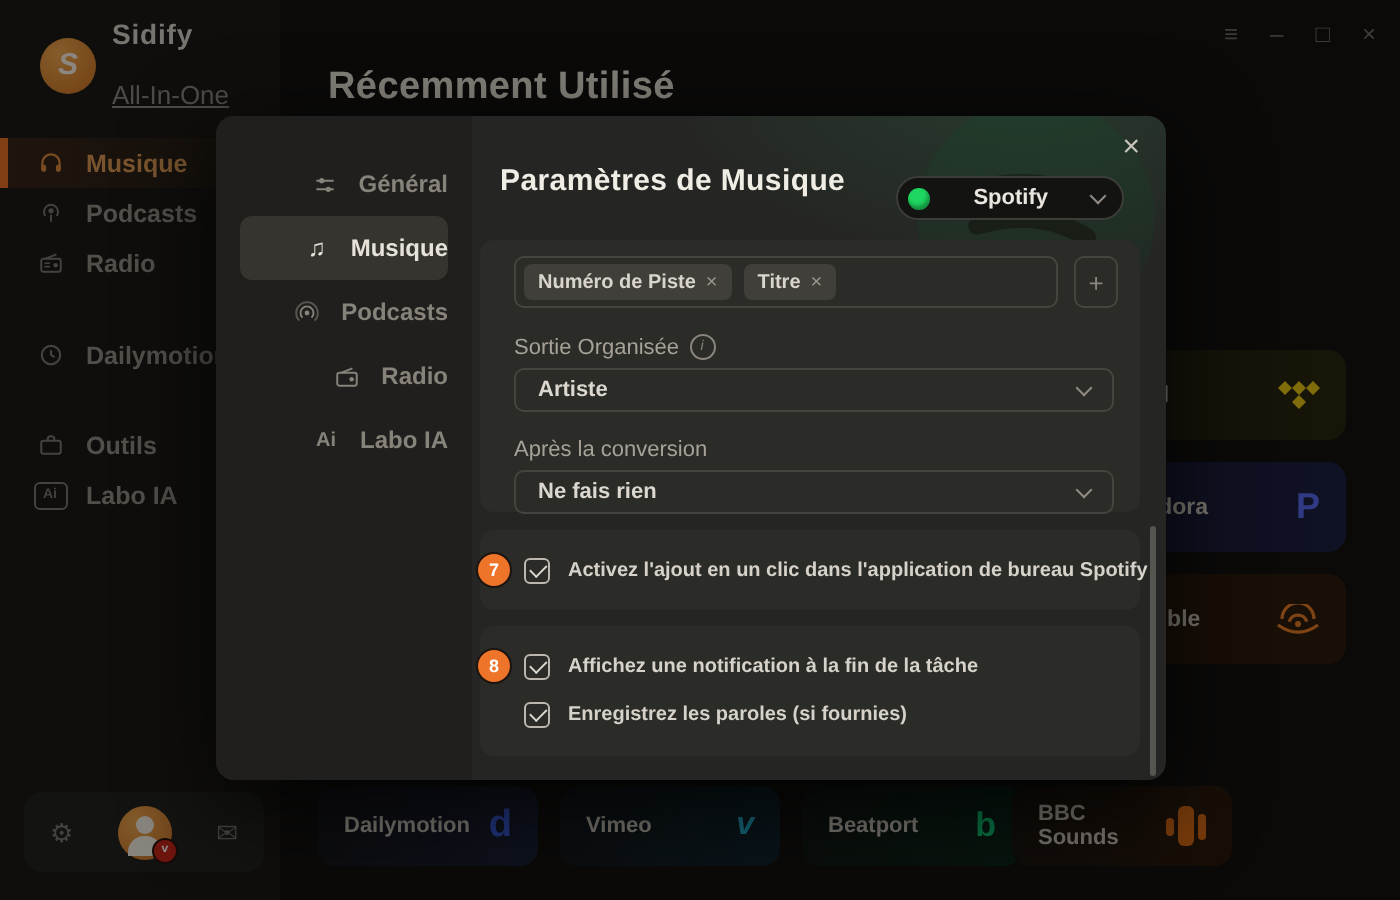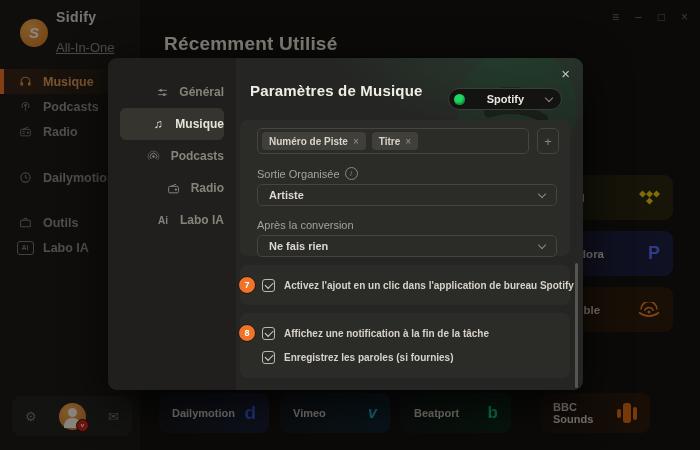--- a/index.html
+++ b/index.html
@@ -38,21 +38,21 @@
   .rcard .ric{position:absolute;right:13px;display:flex;align-items:center;}
   .rc-tidal{top:175px;background:linear-gradient(90deg,#201e12,#2b260f);}
   .rc-pandora{top:231px;background:linear-gradient(90deg,#191b2e,#1e2144);}
   .rc-audible{top:287px;background:linear-gradient(90deg,#27190d,#2e1d0c);}
 
   .bcard{position:absolute;top:393px;width:110px;height:40px;border-radius:9px;display:flex;align-items:center;justify-content:space-between;padding:0 13px;box-sizing:border-box;}
   .bcard .lbl{font-size:11px;font-weight:bold;color:#d9d3c6;}
   .bc-daily{left:159px;background:linear-gradient(90deg,#17181d,#1b2136);}
   .bc-vimeo{left:280px;background:linear-gradient(90deg,#151a1d,#112530);}
   .bc-beat{left:401px;background:linear-gradient(90deg,#131a15,#0d271b);}
-  .bc-bbc{left:540px;background:linear-gradient(90deg,#1d1611,#2d1b0c);}
+  .bc-bbc{left:506px;background:linear-gradient(90deg,#1d1611,#2d1b0c);}
   .glyph{font-weight:bold;}
   .g-daily{color:#3c5fe0;font-size:19px;}
   .g-vimeo{color:#25b9d8;font-size:16px;font-style:italic;}
   .g-beat{color:#10d07a;font-size:17px;}
   .g-pandora{color:#5a6af0;font-size:18px;font-weight:bold;}
   .bbc-bars{display:flex;align-items:center;gap:2px;}
   .bbc-bars span{background:#d86a14;border-radius:3px;width:4px;}
   .bbc-bars .b1{height:9px}.bbc-bars .b2{width:8px;height:20px}.bbc-bars .b3{height:13px}
 
   .overlay{position:absolute;inset:0;background:rgba(0,0,0,.45);z-index:5;}

